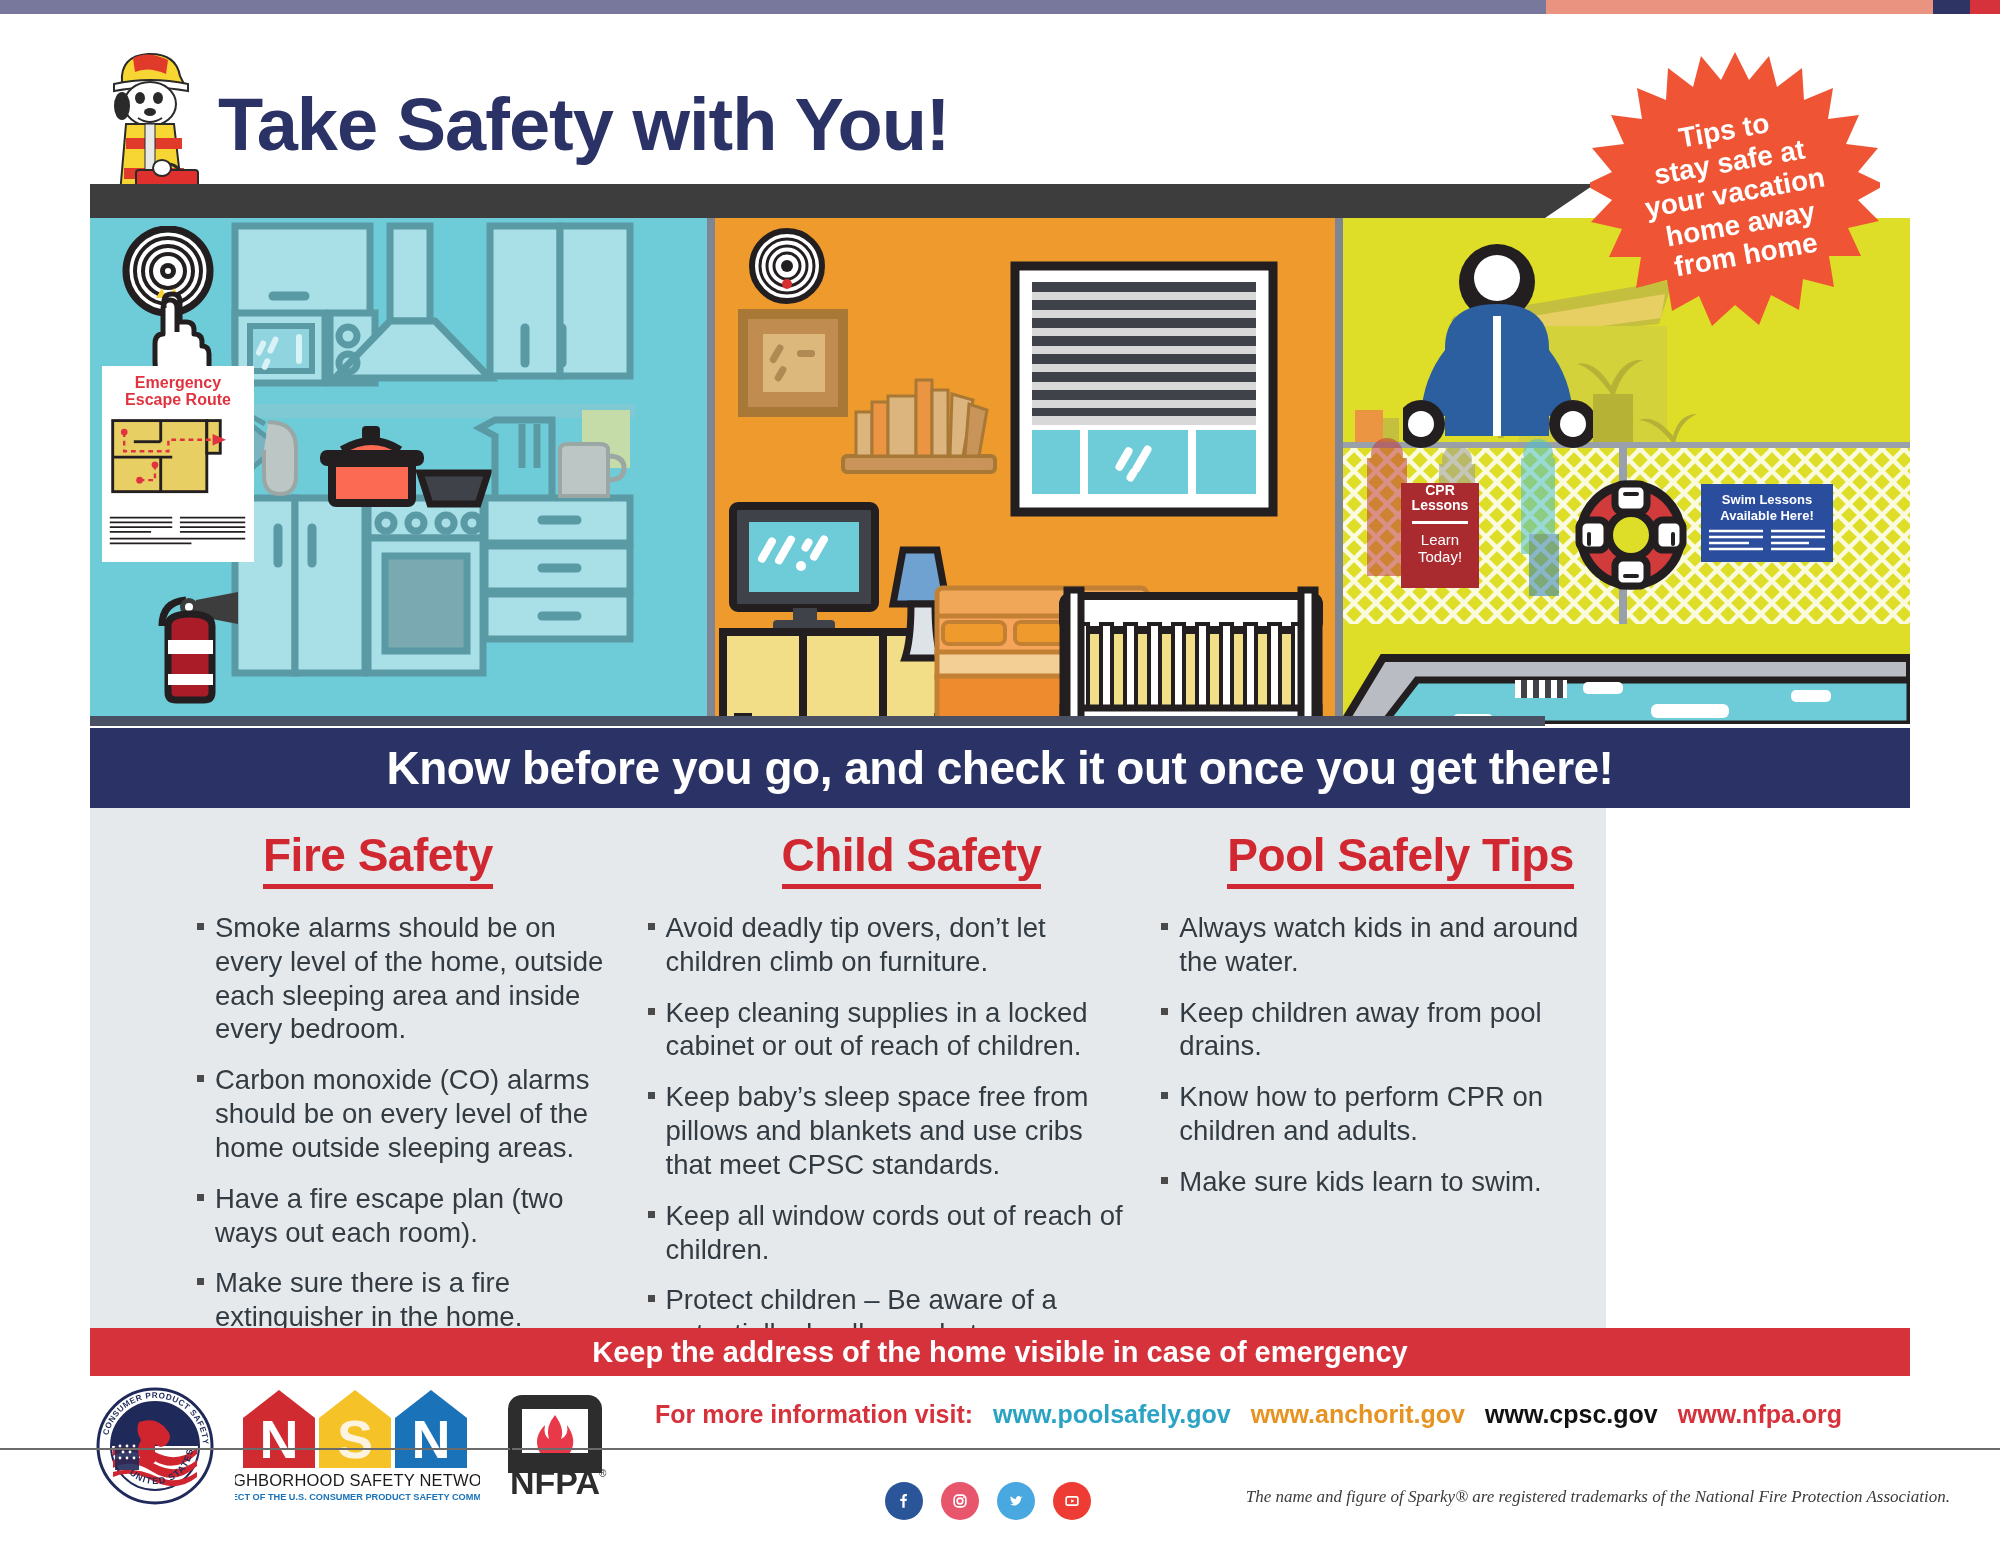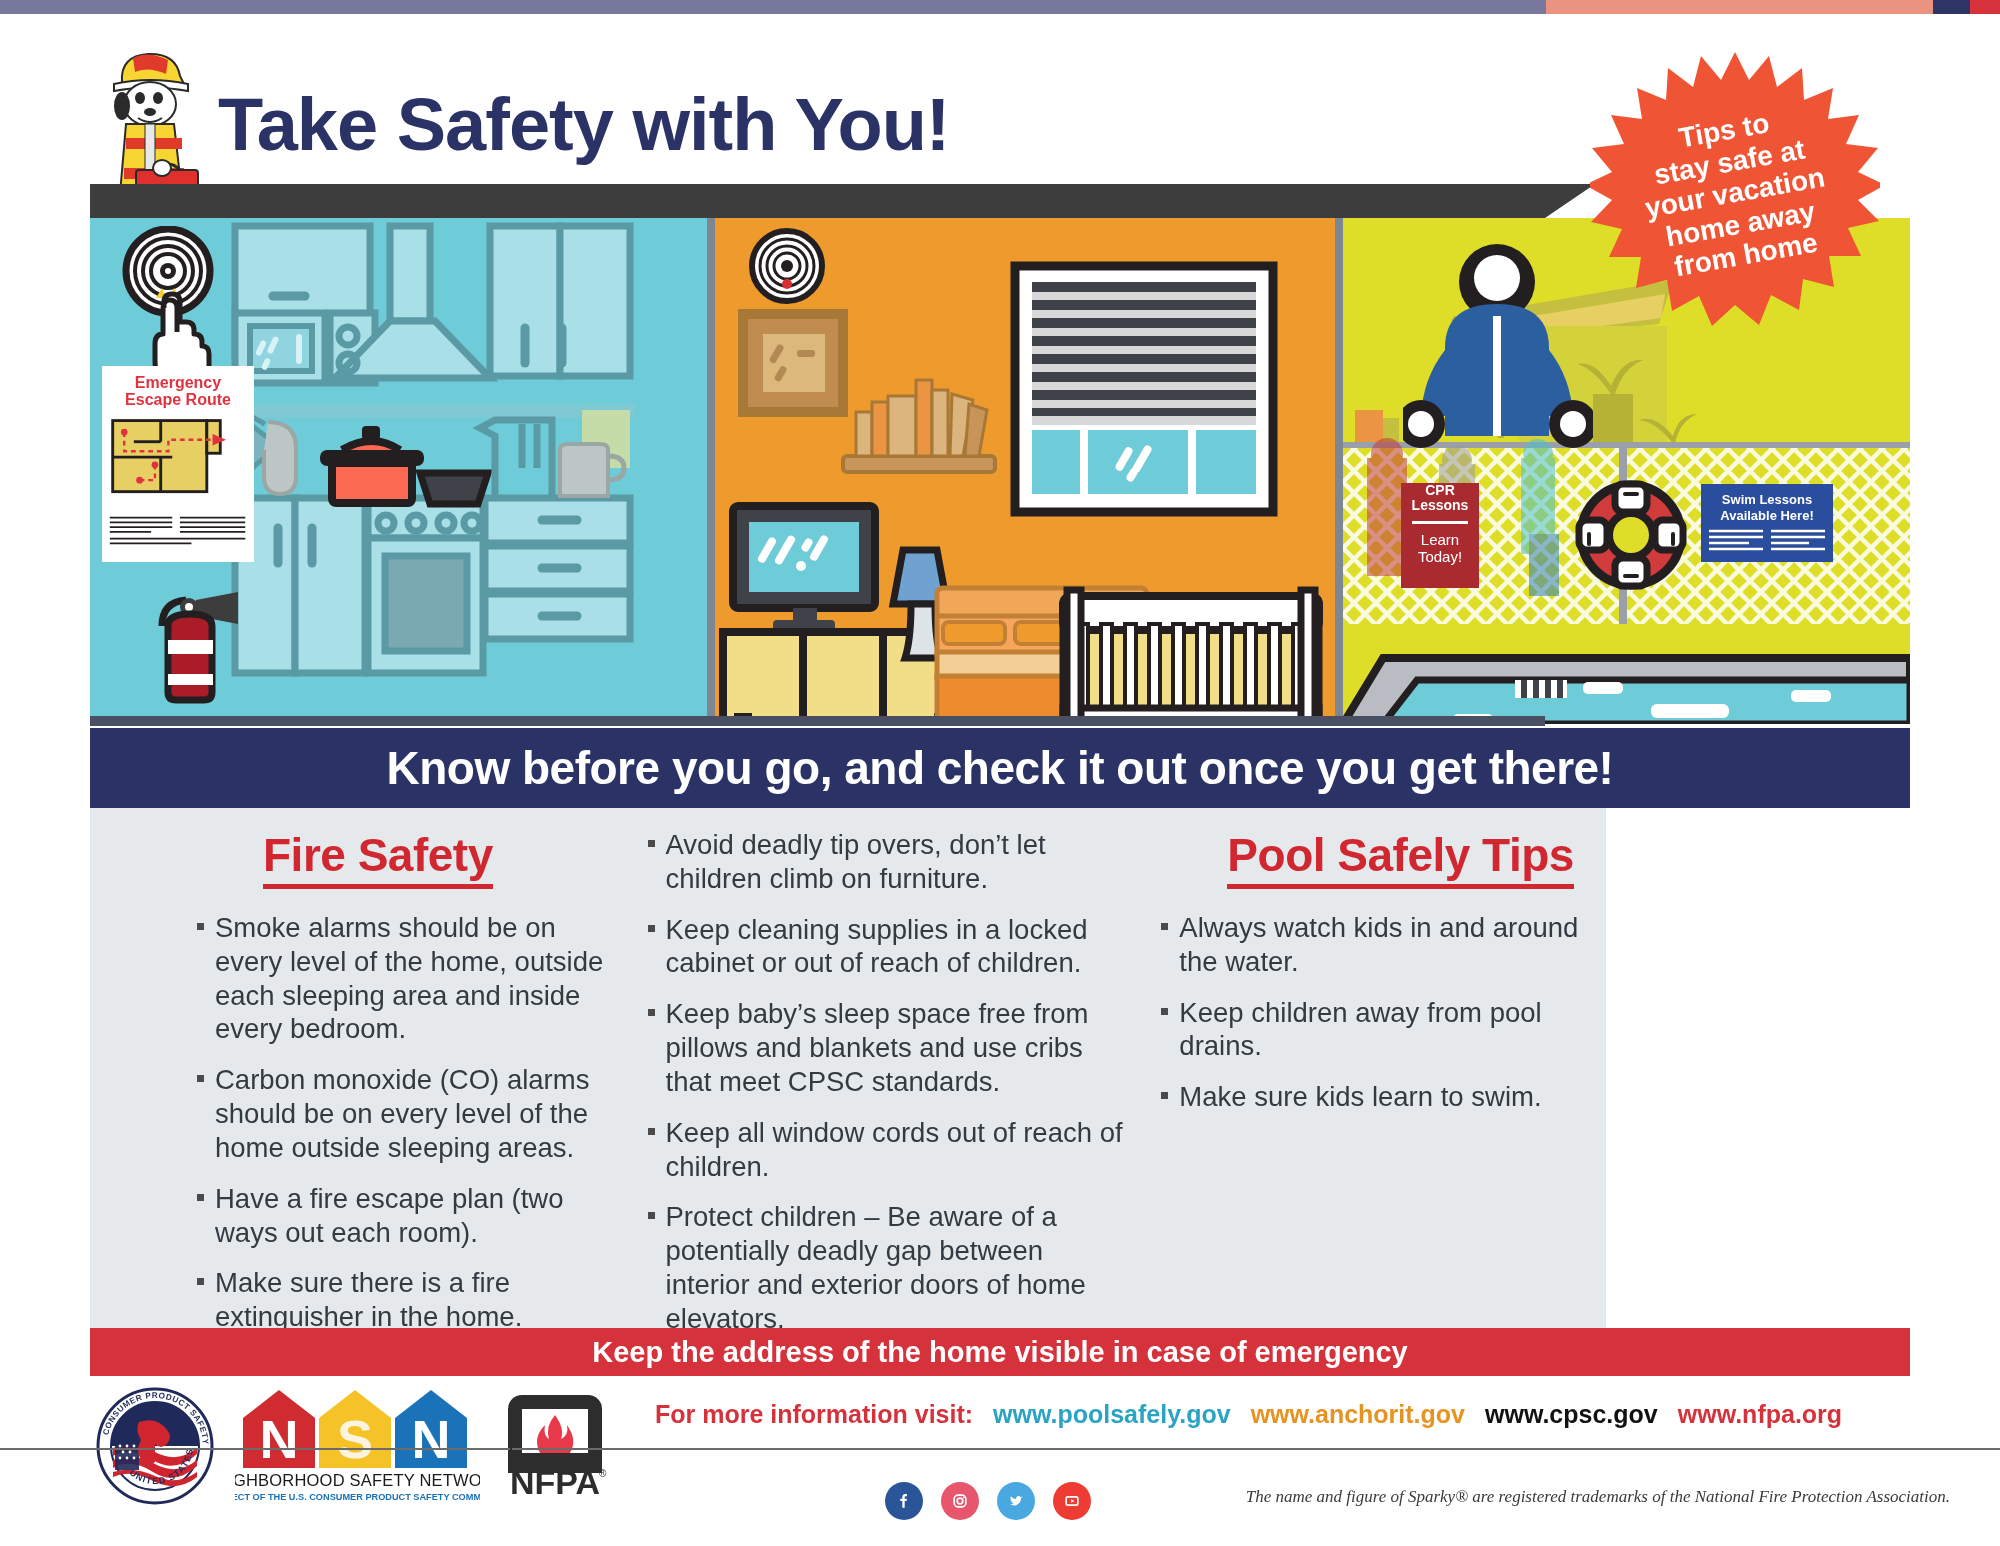--- a/index.html
+++ b/index.html
@@ -588,34 +588,36 @@
       <div class="col-head">Fire Safety</div>
       <ul class="tip-list">
         <li>Smoke alarms should be on every level of the home, outside each sleeping area and inside every bedroom.</li>
         <li>Carbon monoxide (CO) alarms should be on every level of the home outside sleeping areas.</li>
         <li>Have a fire escape plan (two ways out each room).</li>
         <li>Make sure there is a fire extinguisher in the home.</li>
       </ul>
     </div>
 
     <div class="col col-child">
+      <div class="col-head">Child Safety</div>
       <ul class="tip-list">
         <li>Avoid deadly tip overs, don’t let children climb on furniture.</li>
         <li>Keep cleaning supplies in a locked cabinet or out of reach of children.</li>
         <li>Keep baby’s sleep space free from pillows and blankets and use cribs that meet CPSC standards.</li>
         <li>Keep all window cords out of reach of children.</li>
         <li>Protect children – Be aware of a potentially deadly gap between interior and exterior doors of home elevators.</li>
       </ul>
     </div>
 
     <div class="col col-pool">
       <div class="col-head">Pool Safely Tips</div>
       <ul class="tip-list">
         <li>Always watch kids in and around the water.</li>
         <li>Keep children away from pool drains.</li>
+        <li>Know how to perform CPR on children and adults.</li>
         <li>Make sure kids learn to swim.</li>
       </ul>
     </div>
   </div>
 
   <div class="redbar">
     <div class="redbar-text">Keep the address of the home visible in case of emergency</div>
   </div>
 
   <div class="footer">

